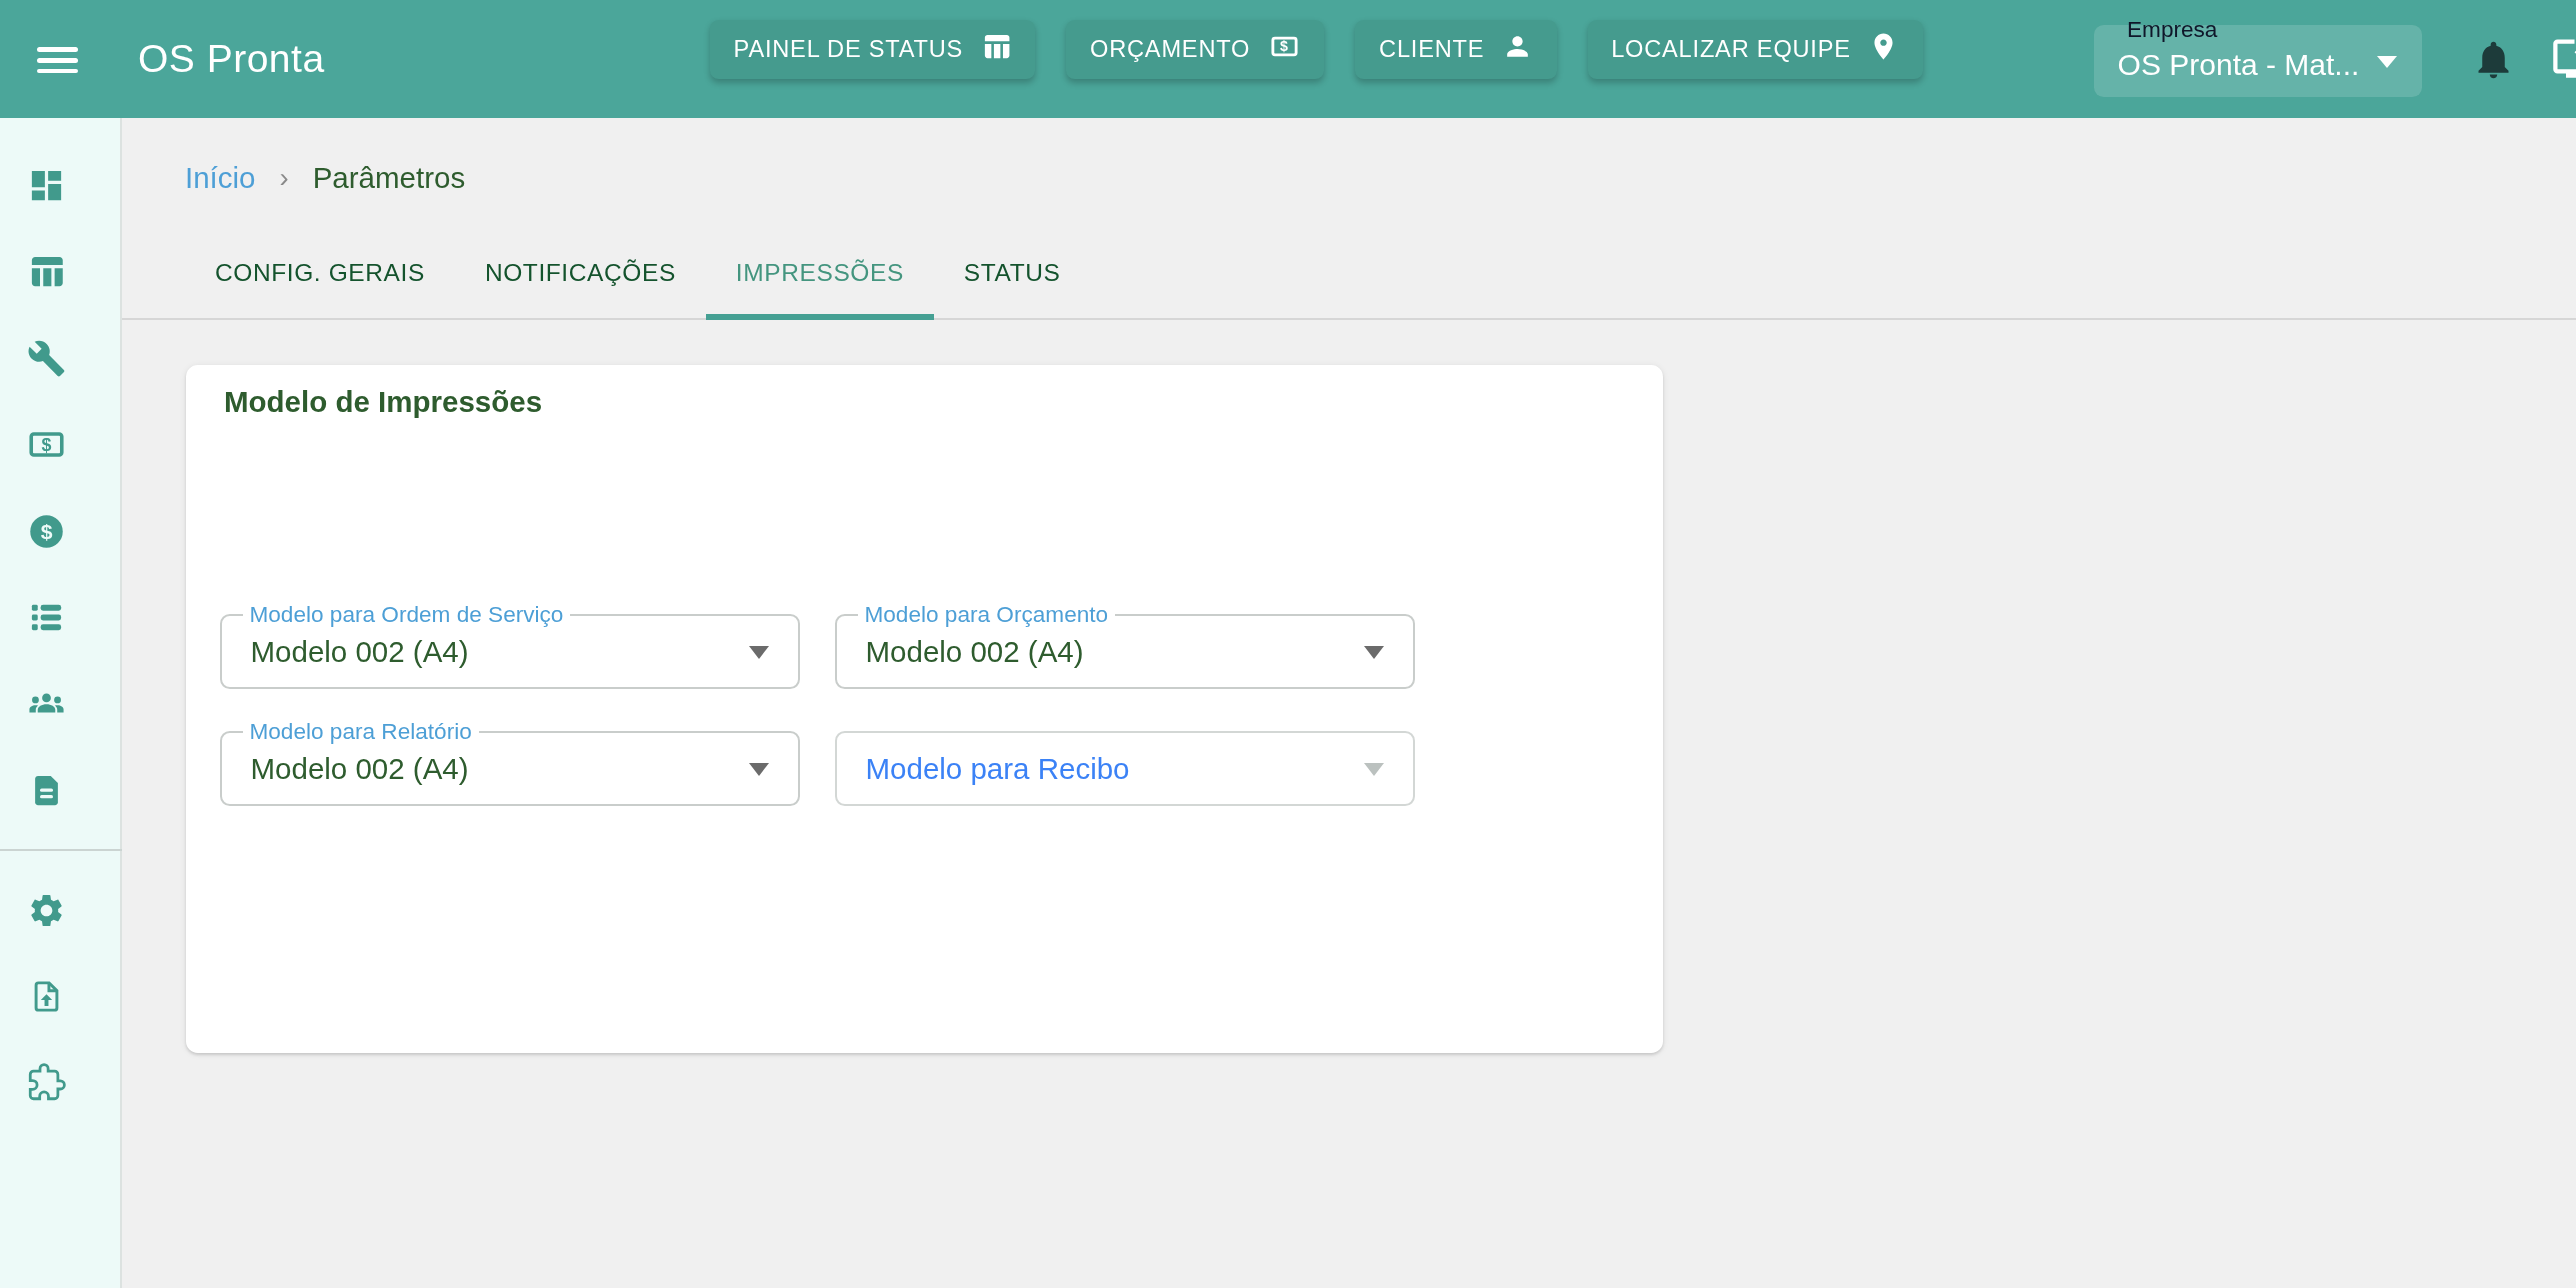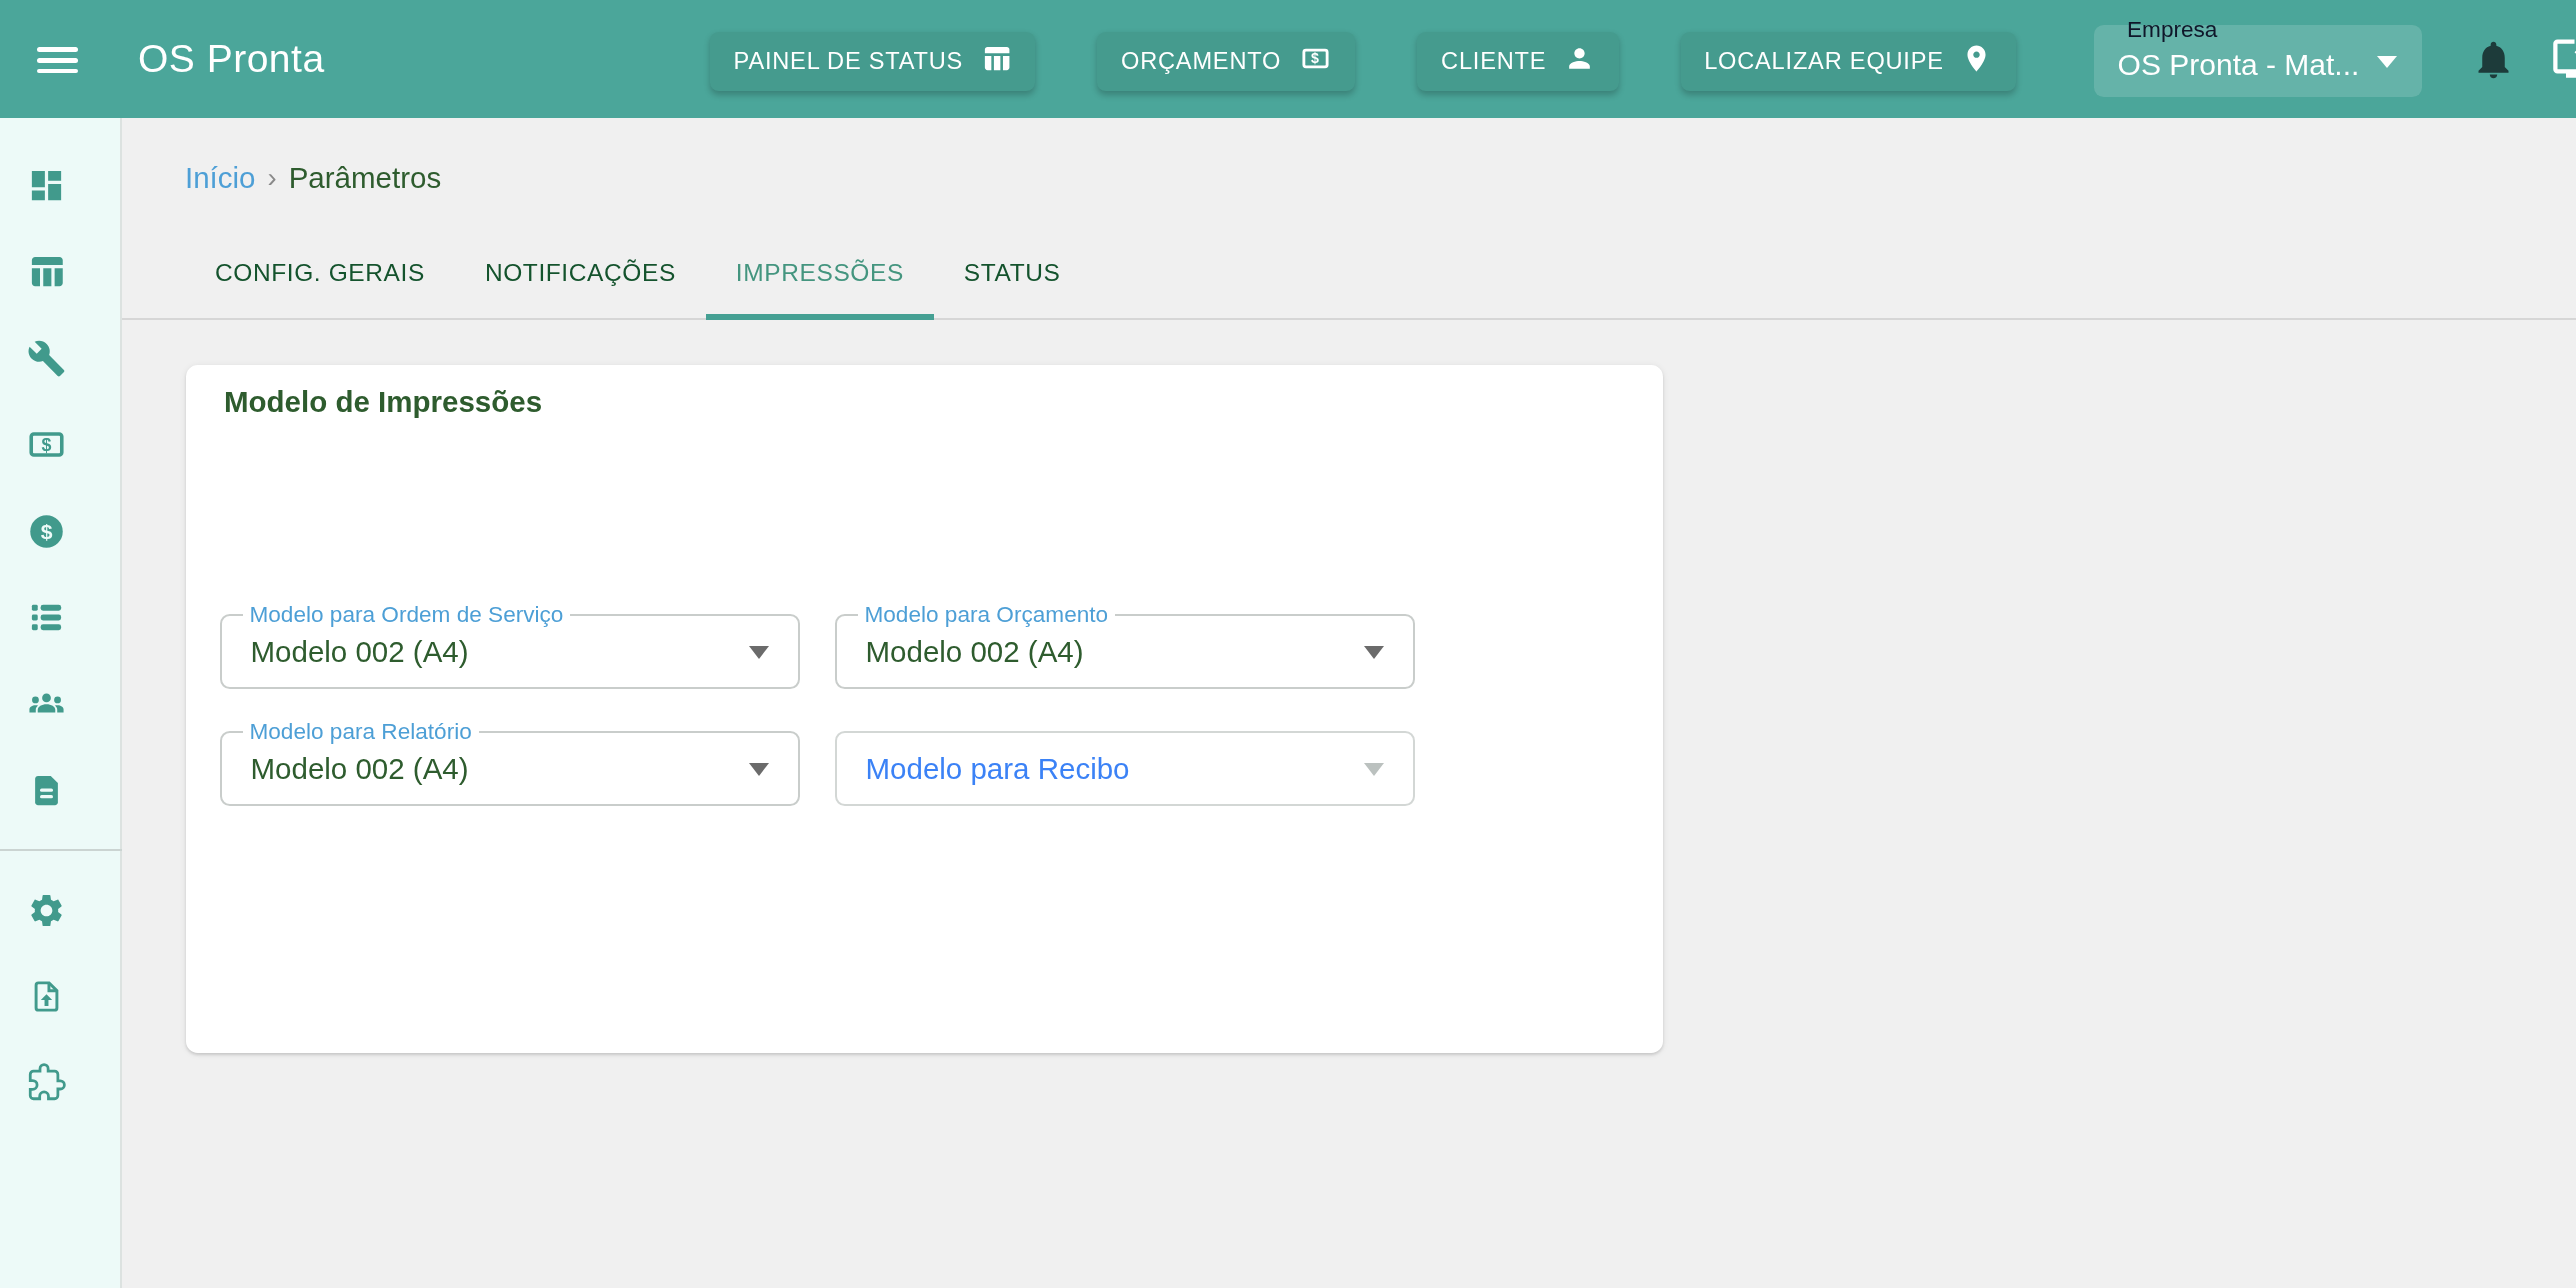--- a/index.html
+++ b/index.html
@@ -6,21 +6,21 @@
   html,body { width:2576px; height:1288px; overflow:hidden; background:#F0F0F0;
               font-family:"Liberation Sans", sans-serif; }
 
   
   .header { position:absolute; left:0; top:0; width:2576px; height:118px; background:#4BA69A; z-index:5; }
   .hamburger { position:absolute; left:37px; top:47px; width:41px; height:26.5px; cursor:pointer; }
   .hamburger div { height:4.9px; background:#fff; border-radius:2.9px; }
   .hamburger div + div { margin-top:5.9px; }
   .app-title { position:absolute; left:138px; top:59px; transform:translateY(-50%);
                color:#fff; font-size:39px; letter-spacing:0.5px; }
-  .nav-buttons { position:absolute; left:710px; top:32px; display:flex; gap:62px; }
+  .nav-buttons { position:absolute; left:710px; top:20px; display:flex; gap:31px; }
   .nav-btn { height:59px; background:#459B8E; border:none; border-radius:8.8px; color:#fff;
              font-family:inherit; font-size:23.6px; letter-spacing:0.8px; padding:0 23.6px;
              display:flex; align-items:center; gap:17.7px; cursor:pointer;
              box-shadow:0 3.9px 6.9px rgba(0,0,0,0.22); }
   .nav-btn svg { flex:0 0 auto; }
   .company { position:absolute; left:2094px; top:24.5px; width:328px; height:72px;
              background:rgba(255,255,255,0.15); border-radius:9.8px; cursor:pointer; }
   .company-label { position:absolute; left:33px; top:-7.9px; color:#0f172a; font-size:22.6px; }
   .company-value { position:absolute; left:23.6px; top:23.6px; color:#fff; font-size:30px; white-space:nowrap; }
   .company-caret { position:absolute; right:25.5px; top:31px; width:0; height:0;
@@ -30,21 +30,21 @@
   .install { position:absolute; left:2549px; top:33px; width:51px; height:51px; cursor:pointer; }
 
   
   .sidebar { position:absolute; left:0; top:118px; width:122px; height:1170px;
              background:#EDFAF8; border-right:2px solid #DCE2E0; z-index:4; }
   .side-icon { position:absolute; left:26.5px; width:39px; height:39px; color:#419A8C; cursor:pointer; }
   .side-divider { position:absolute; left:0; width:122px; height:2px; background:#CBD4D2; }
 
   
   .breadcrumb { position:absolute; left:185px; top:161px; display:flex; align-items:center;
-                gap:12px; font-size:29.5px; }
+                gap:24px; font-size:29.5px; }
   .bc-home { color:#4D9FD6; cursor:pointer; }
   .bc-sep { color:#8a8a8a; font-size:27.5px; }
   .bc-current { color:#2E5C2E; }
 
   .tabs-strip { position:absolute; left:122px; top:226px; width:2454px; height:94px;
                 border-bottom:2.9px solid #D6D6D6; }
   .tabs-row { position:absolute; left:63px; top:0; height:94px; display:flex; }
   .tab { position:relative; height:94px; padding:0 30px; display:flex; align-items:center;
          font-size:24.5px; letter-spacing:0.6px; color:#14532d; cursor:pointer; white-space:nowrap; }
   .tab.active { color:#44957F; }

